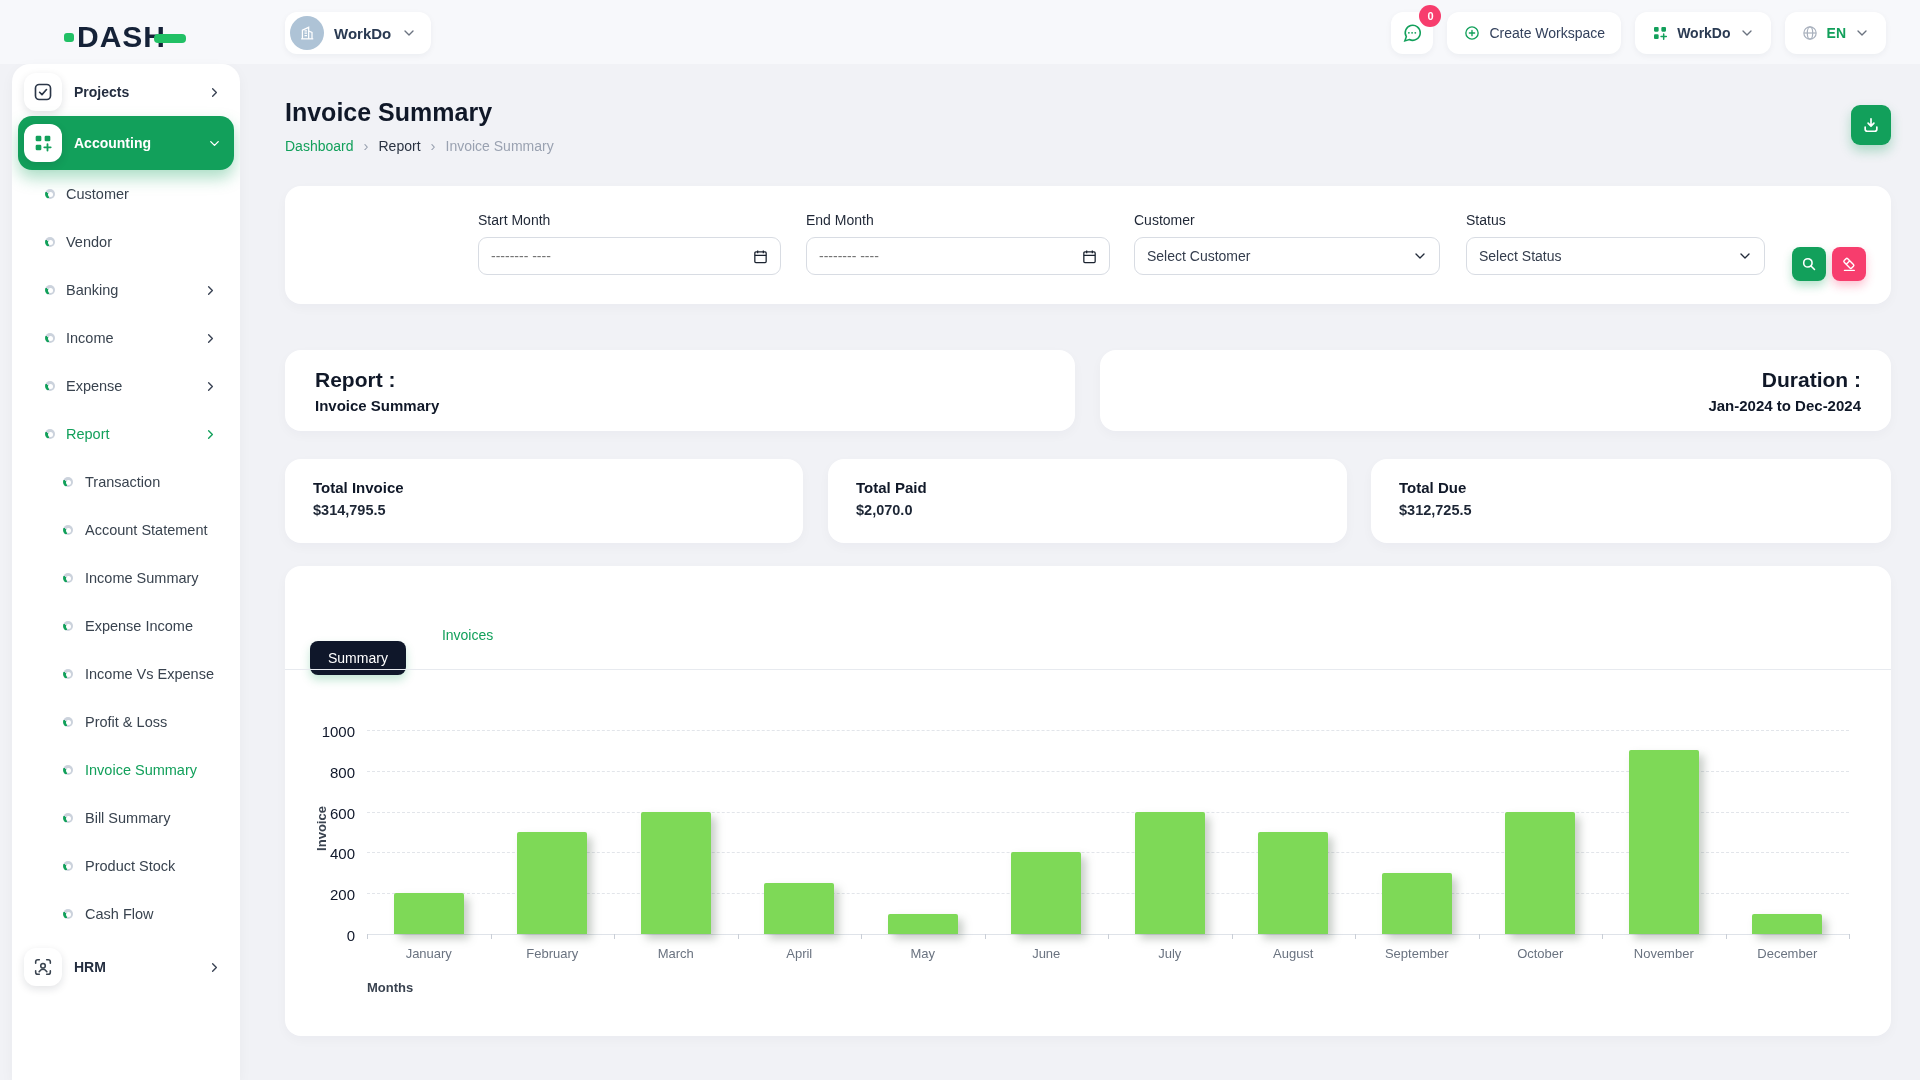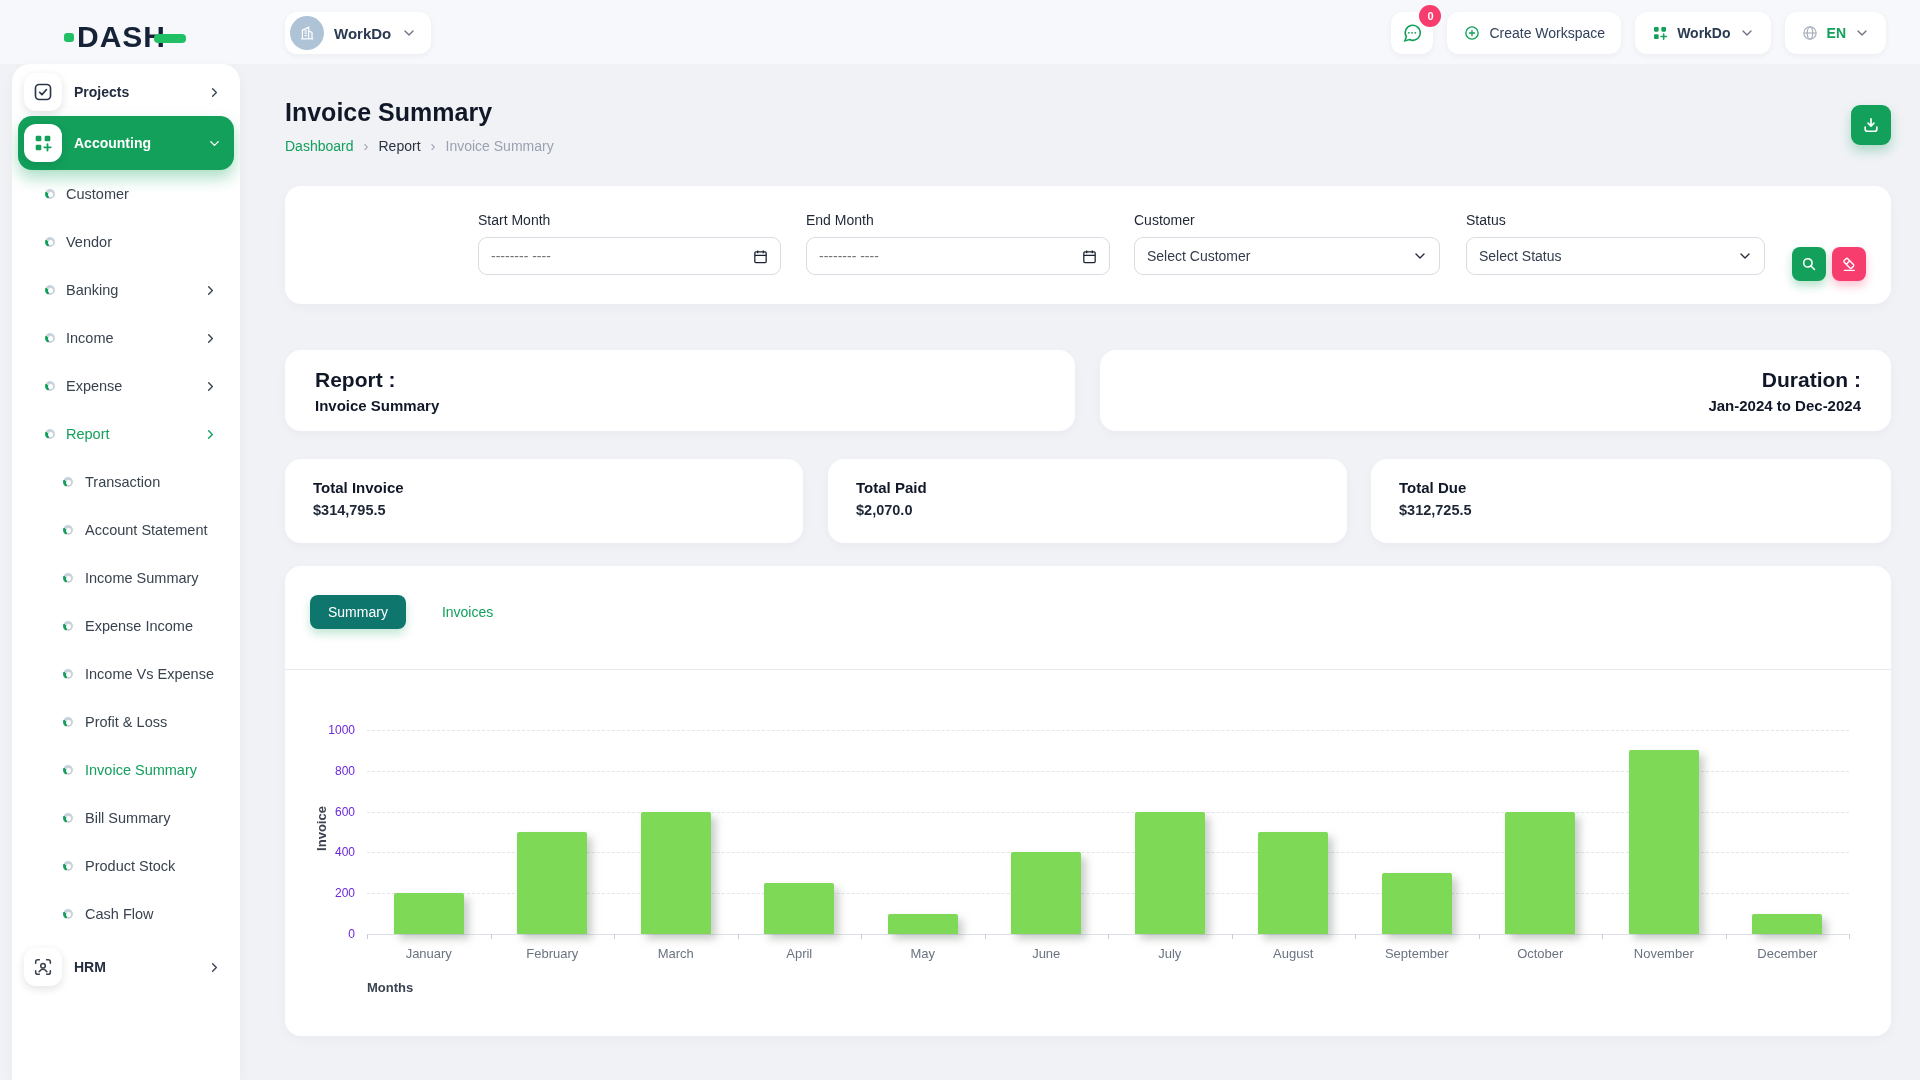--- a/index.html
+++ b/index.html
@@ -106,27 +106,27 @@
 
   .total-card { top:459px; height:84px; padding:20px 28px; }
   .total-label { font-size:15px; font-weight:700; color:#101828; }
   .total-value { font-size:14.5px; font-weight:600; color:#1D2635; margin-top:6px; }
 
   
   .chart-card { left:285px; top:566px; width:1606px; height:470px; }
   .tabs { position:absolute; left:25px; top:29px; display:flex; align-items:center; gap:18px; }
   .tab { border:none; background:transparent; font-family:inherit; font-size:14px; font-weight:500; color:#12A05B;
     padding:9px 18px; border-radius:8px; cursor:pointer; }
-  .tab.active { background:#0f766e; color:#fff; box-shadow:0 5px 10px rgba(18,160,91,.25); }
+  .tab.active { background:#0f172a; color:#fff; box-shadow:0 5px 10px rgba(18,160,91,.25);margin-top:46px; }
   .chart-divider { position:absolute; left:0; right:0; top:103px; height:1px; background:#E7EAEF; }
 
   .plot { position:absolute; left:82px; top:164px; width:1482px; height:204px; }
   .gridline { position:absolute; left:0; right:0; height:0; border-top:1px dashed #E2E5EA; }
   .axis-x { position:absolute; left:0; right:0; bottom:-1px; height:0; border-top:1.5px solid #DFE3E9; }
-  .ytick-label { position:absolute; width:46px; text-align:right; font-size:12px; color:#6d28d9; }
+  .ytick-label { position:absolute; width:46px; text-align:right; font-size:15px; color:#0f172a; }
   .bar { position:absolute; bottom:0; width:70px; background:#7ED957; border-radius:2px 2px 0 0;
     filter:drop-shadow(5px 5px 4px rgba(40,60,40,.25)); }
   .xtick { position:absolute; width:1px; height:5px; background:#C9CED6; top:204px; }
   .xcat-label { position:absolute; top:216px; text-align:center; font-size:13px; color:#6A7380; }
   .xaxis-title { position:absolute; left:82px; width:1482px; top:414px; text-align:left;
     font-size:13px; font-weight:700; color:#3A4350; }
   .yaxis-title { position:absolute; left:6px; top:255px; font-size:13px; font-weight:700; color:#3A4350;
     transform:rotate(-90deg); transform-origin:center; width:60px; text-align:center; }
 </style>
 </head>

